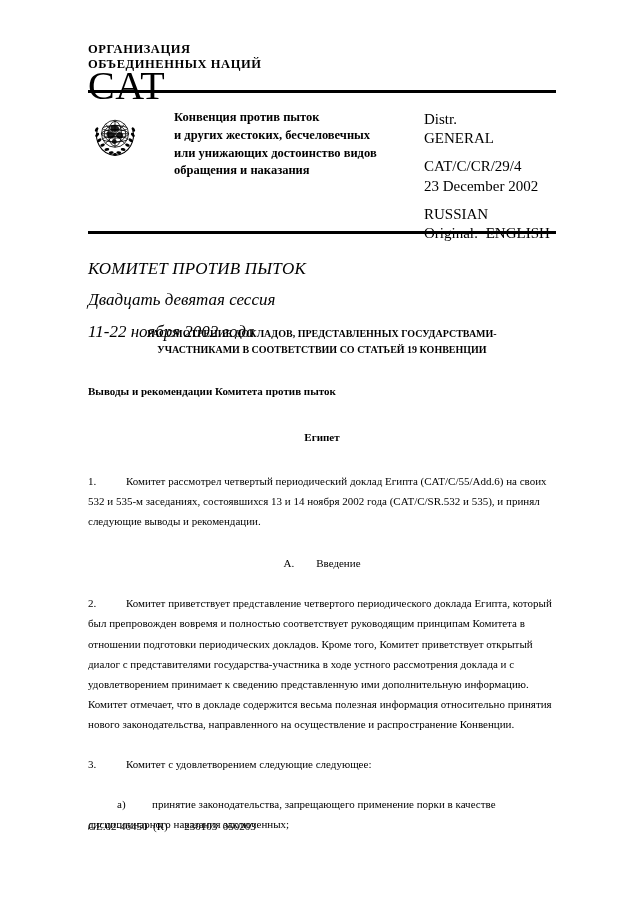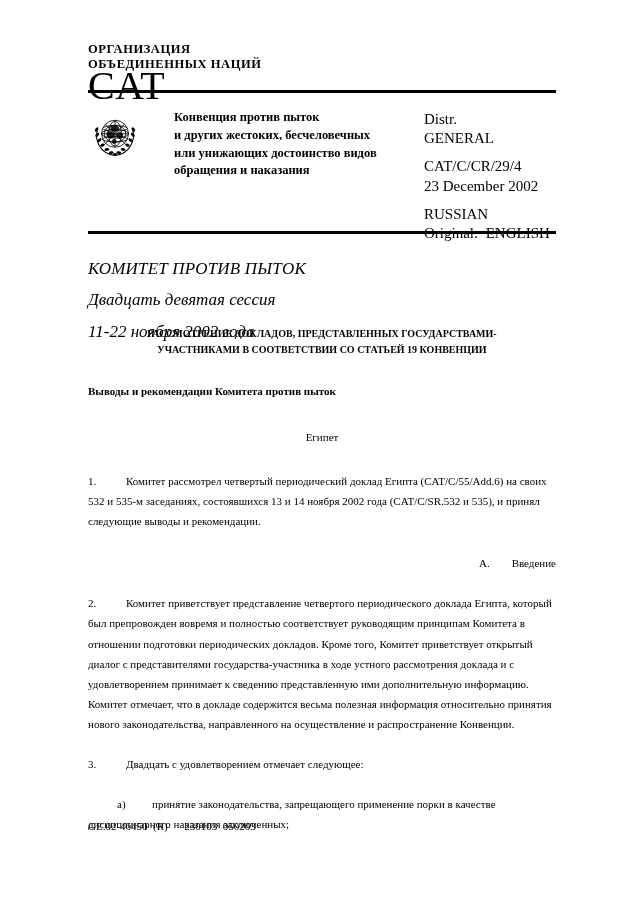--- a/index.html
+++ b/index.html
@@ -127,27 +127,27 @@
     margin: 0 0 23px 0;
     font-size: 10px;
   }
   .heading-sub {
     font-weight: bold;
     text-align: left;
     margin: 4px 0 26px 0;
     font-size: 11px;
   }
   .heading-country {
-    font-weight: normal;
+    font-weight: bold;
     text-align: center;
     margin: 0 0 24px 0;
     font-size: 11px;
   }
   .section-heading {
-    text-align: right;
+    text-align: center;
     margin: 22px 0 20px 0;
     font-size: 11px;
     font-family: Liberation Serif, serif;
   }
   .section-heading .sec-letter { margin-right: 22px; }
   .para {
     margin: 0 0 20px 0;
     text-indent: 0;
   }
   .para .num {
@@ -280,21 +280,21 @@
     <div class="section-heading">
       <span class="sec-letter">A.</span><span>Введение</span>
     </div>
 
     <p class="para">
       <span class="num">2.</span><span>Комитет приветствует представление четвертого периодического доклада Египта, который был препровожден вовремя и полностью соответствует руководящим принципам Комитета в отношении подготовки периодических докладов.  Кроме того, Комитет приветствует открытый диалог с представителями государства-участника в ходе устного рассмотрения доклада и с удовлетворением принимает к сведению представленную ими дополнительную информацию.  Комитет отмечает, что в докладе содержится весьма полезная информация относительно принятия нового законодательства, направленного на осуществление и распространение Конвенции.</span>
     </p>
 
 
     <p class="para">
-      <span class="num">3.</span><span>Двадцать с удовлетворением отмечает следующее:</span>
+      <span class="num">3.</span><span>Комитет с удовлетворением следующие следующее:</span>
     </p>
 
     <p class="para sub">
       <span class="num">a)</span><span>принятие законодательства, запрещающего применение порки в качестве дисциплинарного наказания заключенных;</span>
     </p>
 
   </div>
 
   <div class="footer">GE.02-46450  (R)      230103  050203</div>
 

